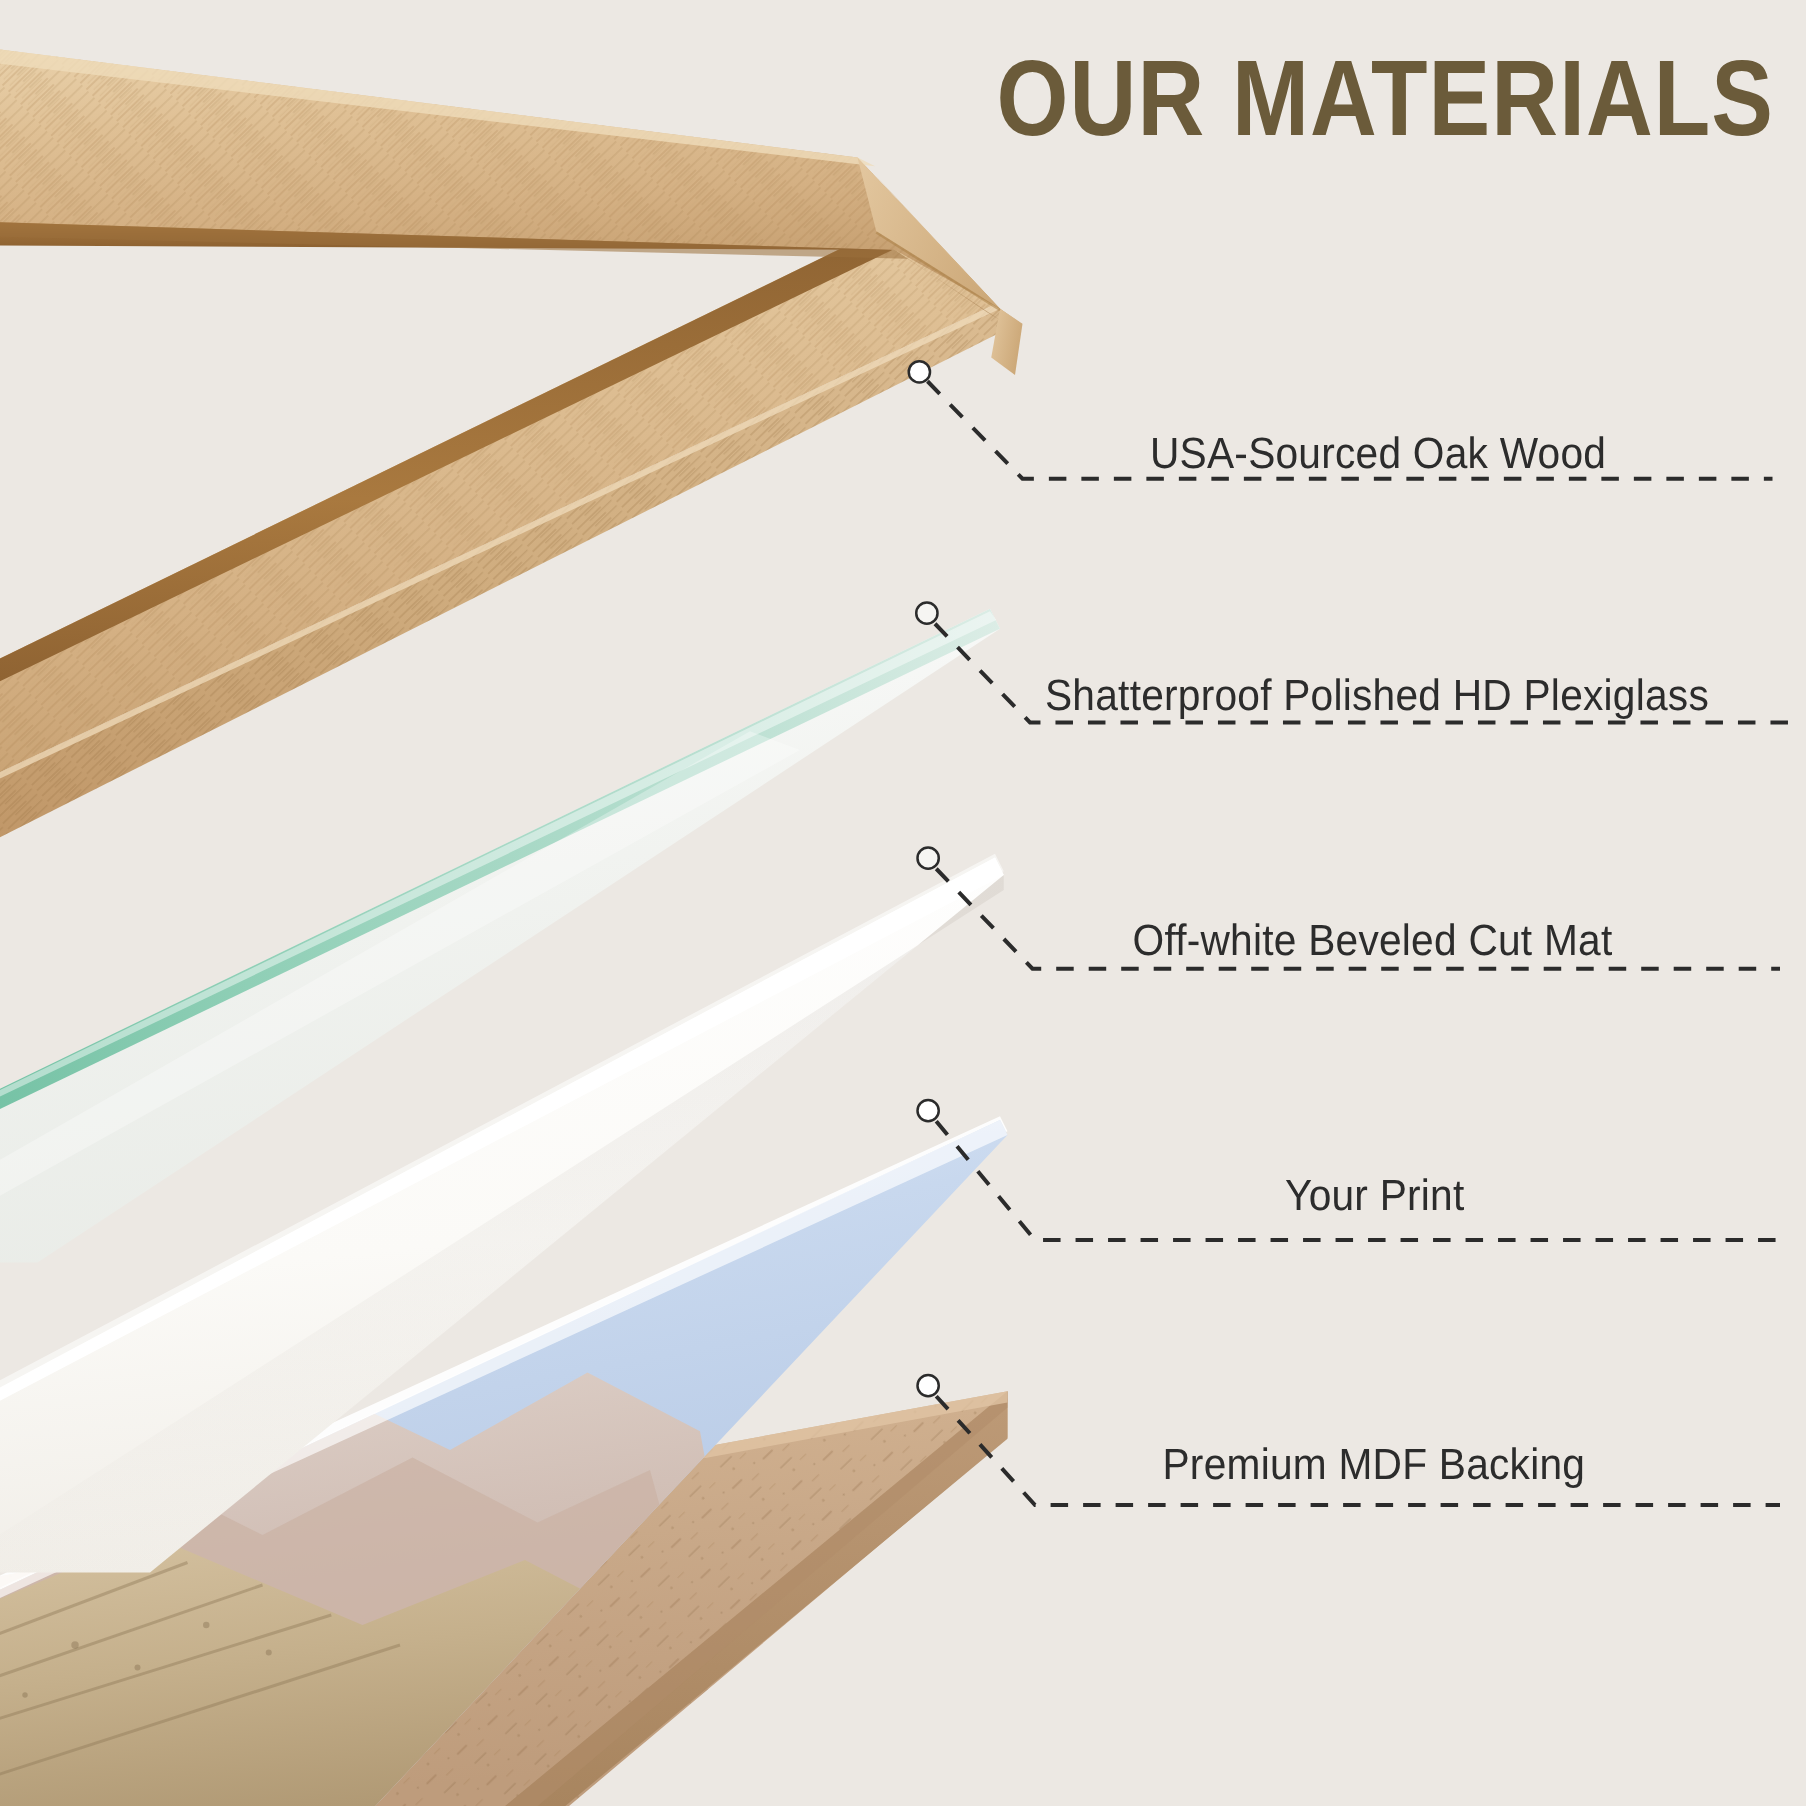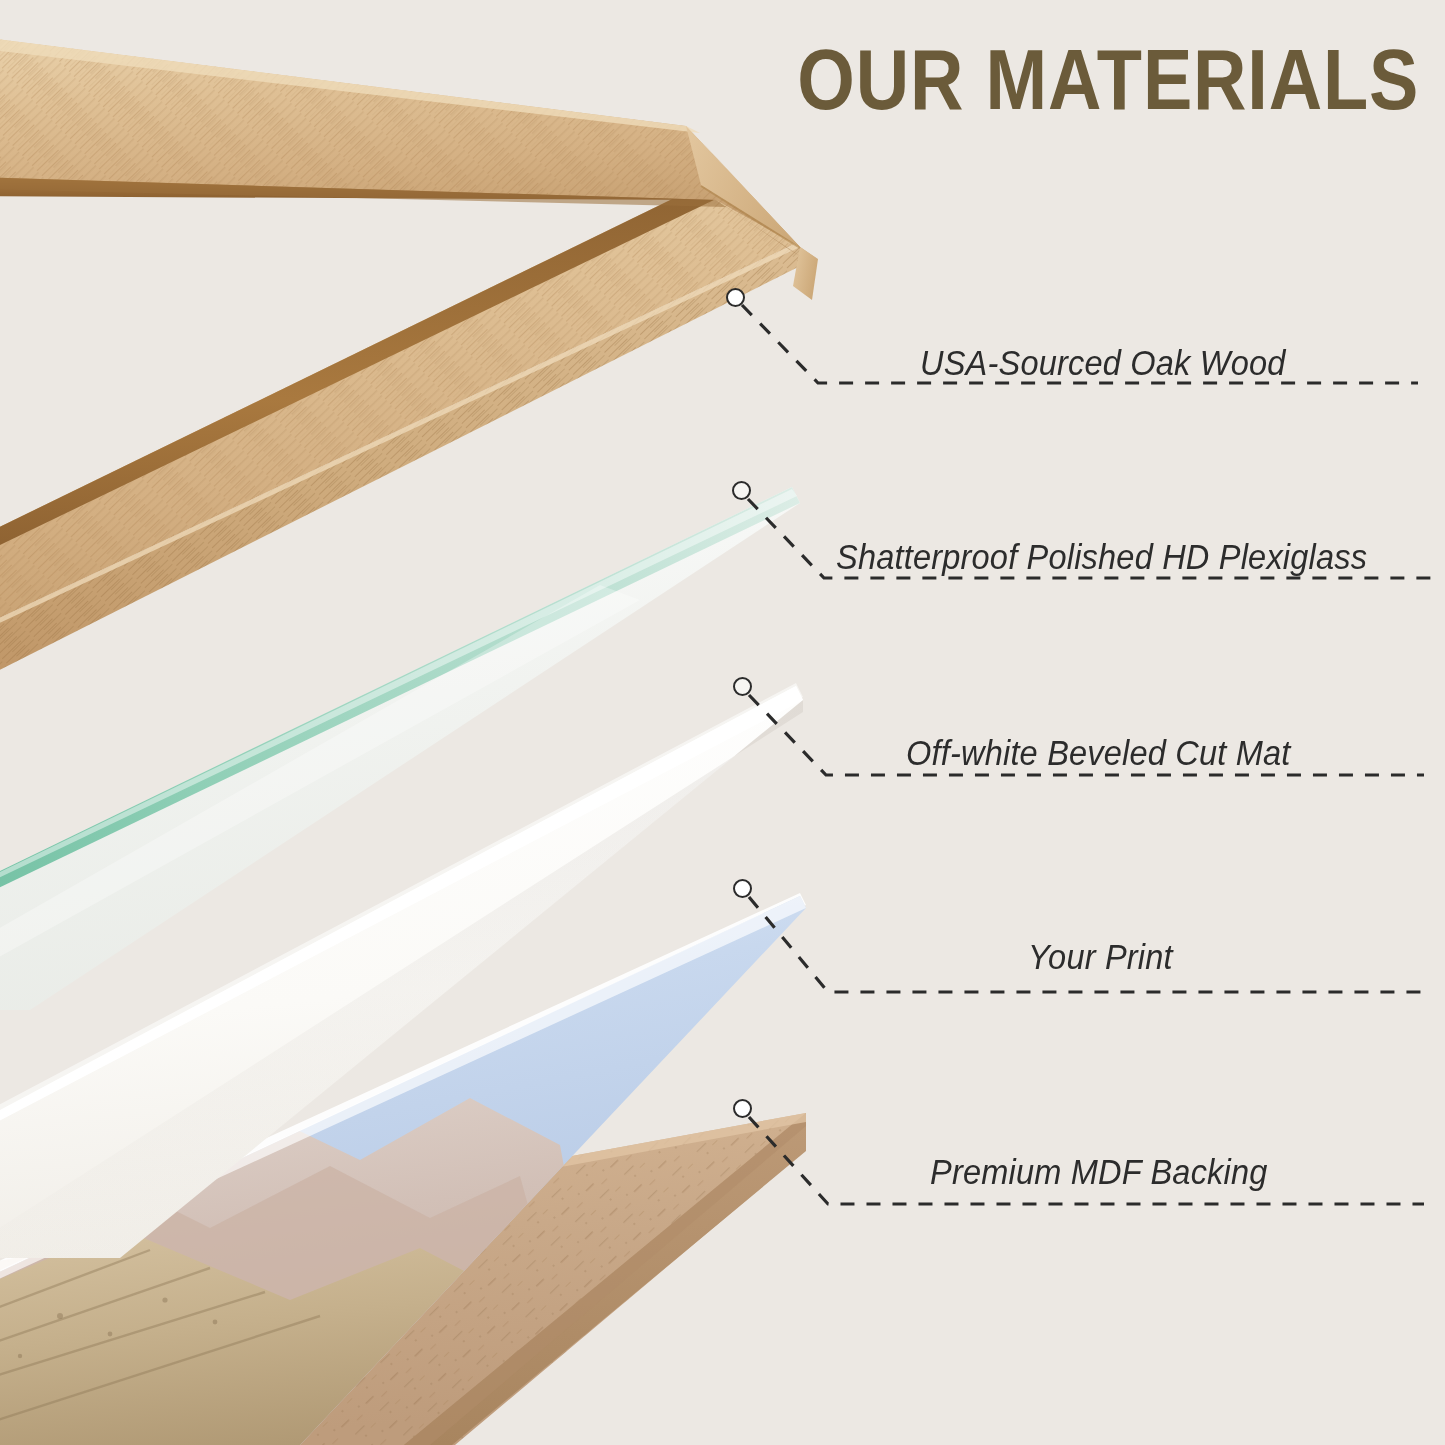--- a/index.html
+++ b/index.html
@@ -33,21 +33,21 @@
   }
 
   
   #product{
     position:absolute;
     left:0;top:0;width:830px;height:1445px;
   }
   #product svg{display:block;}
 
   
-  .callout{position:absolute;left:0;top:0;width:1445px;height:1399px;font-style:italic;}
+  .callout{position:absolute;left:0;top:0;width:1445px;height:1399px;}
   .marker{
     position:absolute;
     width:19px;height:19px;
     border-radius:50%;
     background:#FFFFFF;
     border:2.5px solid #2B2B2B;
     box-sizing:border-box;
   }
   .marker.hollow{background:rgba(255,255,255,.55);}
   .lbl{

